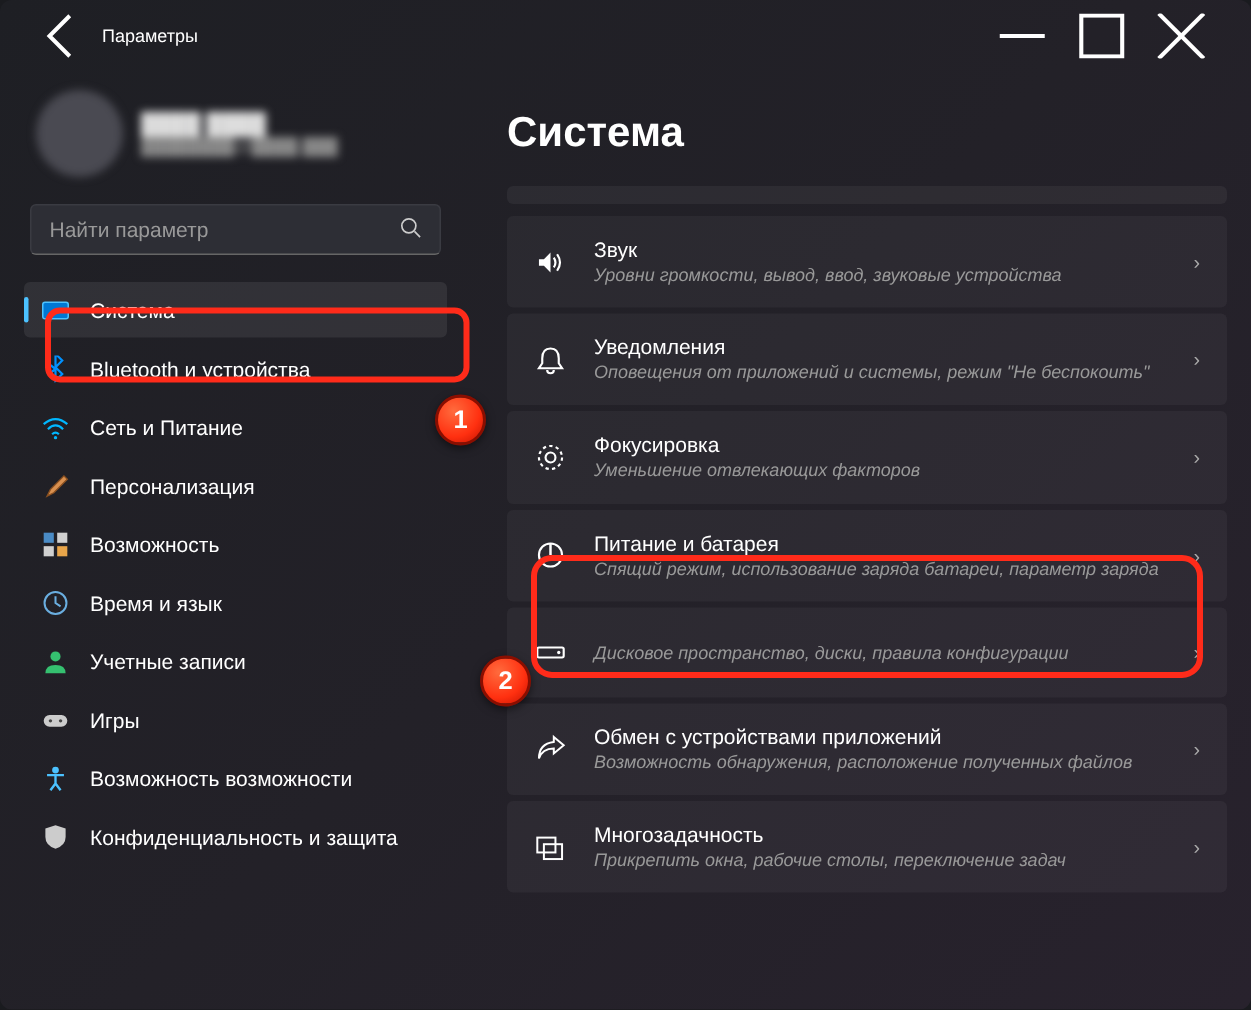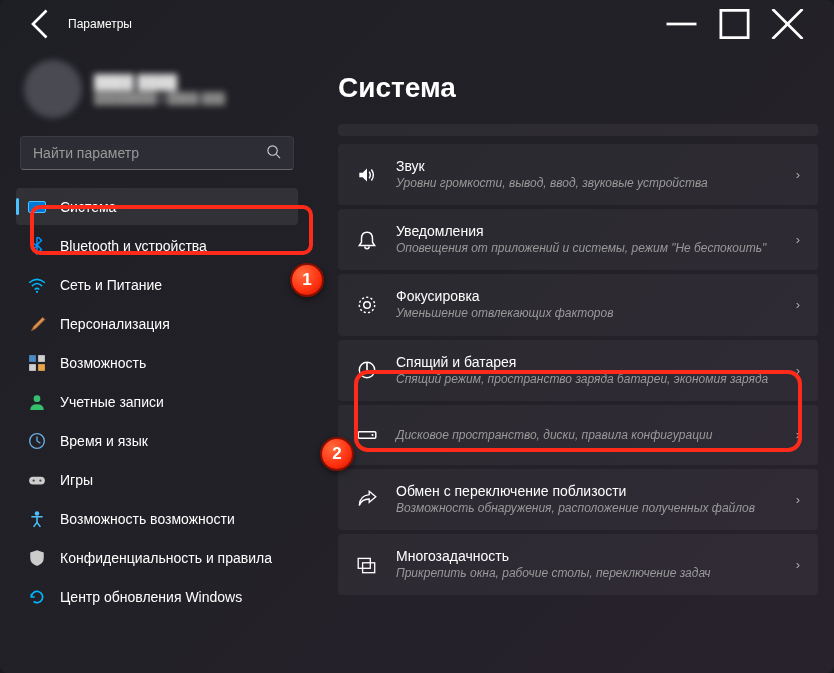--- a/index.html
+++ b/index.html
@@ -142,36 +142,36 @@
               <svg viewBox="0 0 16 16">
                 <rect x="1" y="1" width="6" height="6" fill="#4a8bc5"></rect>
                 <rect x="9" y="1" width="6" height="6" fill="#d0d0d0"></rect>
                 <rect x="1" y="9" width="6" height="6" fill="#d0d0d0"></rect>
                 <rect x="9" y="9" width="6" height="6" fill="#e8a54a"></rect>
               </svg>
             </span>
           <span class="nav-label">Возможность</span>
         </div>
         <div class="nav-item">
+          <span class="nav-icon ic-time">
+              <svg viewBox="0 0 16 16">
+                <circle cx="8" cy="8" r="6.5" stroke="#6aaee0" stroke-width="1.2" fill="none"></circle>
+                <path d="M8 4 V8 L11 10" stroke="#6aaee0" stroke-width="1.2" fill="none"></path>
+              </svg>
+            </span>
+          <span class="nav-label">Время и язык</span>
+        </div>
+        <div class="nav-item">
           <span class="nav-icon ic-acc">
               <svg viewBox="0 0 16 16">
                 <circle cx="8" cy="5" r="3" fill="#35c070"></circle>
                 <path d="M2 15 Q2 10 8 10 Q14 10 14 15 Z" fill="#35c070"></path>
               </svg>
             </span>
           <span class="nav-label">Учетные записи</span>
-        </div>
-        <div class="nav-item">
-          <span class="nav-icon ic-time">
-              <svg viewBox="0 0 16 16">
-                <circle cx="8" cy="8" r="6.5" stroke="#6aaee0" stroke-width="1.2" fill="none"></circle>
-                <path d="M8 4 V8 L11 10" stroke="#6aaee0" stroke-width="1.2" fill="none"></path>
-              </svg>
-            </span>
-          <span class="nav-label">Время и язык</span>
         </div>
         <div class="nav-item">
           <span class="nav-icon ic-game">
               <svg viewBox="0 0 16 16">
                 <rect x="1" y="5" width="14" height="7" rx="3.5" fill="#ccc"></rect>
                 <circle cx="5" cy="8.5" r="1" fill="#444"></circle>
                 <circle cx="11" cy="8.5" r="1" fill="#444"></circle>
               </svg>
             </span>
           <span class="nav-label">Игры</span>
@@ -184,30 +184,21 @@
               </svg>
             </span>
           <span class="nav-label">Возможность возможности</span>
         </div>
         <div class="nav-item">
           <span class="nav-icon ic-priv">
               <svg viewBox="0 0 16 16">
                 <path d="M8 1 L14 3 V8 Q14 13 8 15 Q2 13 2 8 V3 Z" fill="#ccc"></path>
               </svg>
             </span>
-          <span class="nav-label">Конфиденциальность и правила</span>
-        </div>
-        <div class="nav-item">
-          <span class="nav-icon ic-upd">
-              <svg viewBox="0 0 16 16">
-                <path d="M3 8 A5 5 0 1 1 5 12" stroke="#00b7ff" stroke-width="1.5" fill="none"></path>
-                <path d="M3 5 L3 8 L6 8" stroke="#00b7ff" stroke-width="1.5" fill="none"></path>
-              </svg>
-            </span>
-          <span class="nav-label">Центр обновления Windows</span>
+          <span class="nav-label">Конфиденциальность и защита</span>
         </div>
       </div>
     </div>
 
     <div class="main">
       <h1 class="page-title">Система</h1>
       <div class="settings-list">
         <div class="thin-bar"></div>
 
         <div class="setting-item">
@@ -252,22 +243,22 @@
         </div>
 
         <div class="setting-item">
           <span class="setting-icon">
               <svg viewBox="0 0 20 20">
                 <circle cx="10" cy="10" r="7" stroke="#fff" stroke-width="1.3" fill="none"></circle>
                 <line x1="10" y1="3" x2="10" y2="10" stroke="#fff" stroke-width="1.5"></line>
               </svg>
             </span>
           <div class="setting-text">
-            <div class="setting-title">Спящий и батарея</div>
-            <div class="setting-desc">Спящий режим, пространство заряда батареи, экономия заряда</div>
+            <div class="setting-title">Питание и батарея</div>
+            <div class="setting-desc">Спящий режим, использование заряда батареи, параметр заряда</div>
           </div>
           <span class="chevron">›</span>
         </div>
 
         <div class="setting-item">
           <span class="setting-icon">
               <svg viewBox="0 0 20 20">
                 <rect x="2" y="7" width="16" height="6" rx="1" stroke="#fff" stroke-width="1.3" fill="none"></rect>
                 <circle cx="15" cy="10" r="1" fill="#fff"></circle>
               </svg>
@@ -278,21 +269,21 @@
           <span class="chevron">›</span>
         </div>
 
         <div class="setting-item">
           <span class="setting-icon">
               <svg viewBox="0 0 20 20">
                 <path d="M12 3 L18 8 L12 13 V10 Q5 10 3 16 Q3 7 12 6 Z" stroke="#fff" stroke-width="1.2" fill="none"></path>
               </svg>
             </span>
           <div class="setting-text">
-            <div class="setting-title">Обмен с переключение поблизости</div>
+            <div class="setting-title">Обмен с устройствами приложений</div>
             <div class="setting-desc">Возможность обнаружения, расположение полученных файлов</div>
           </div>
           <span class="chevron">›</span>
         </div>
 
         <div class="setting-item">
           <span class="setting-icon">
               <svg viewBox="0 0 20 20">
                 <rect x="2" y="4" width="11" height="9" stroke="#fff" stroke-width="1.2" fill="none"></rect>
                 <rect x="6" y="8" width="11" height="9" stroke="#fff" stroke-width="1.2" fill="none"></rect>

